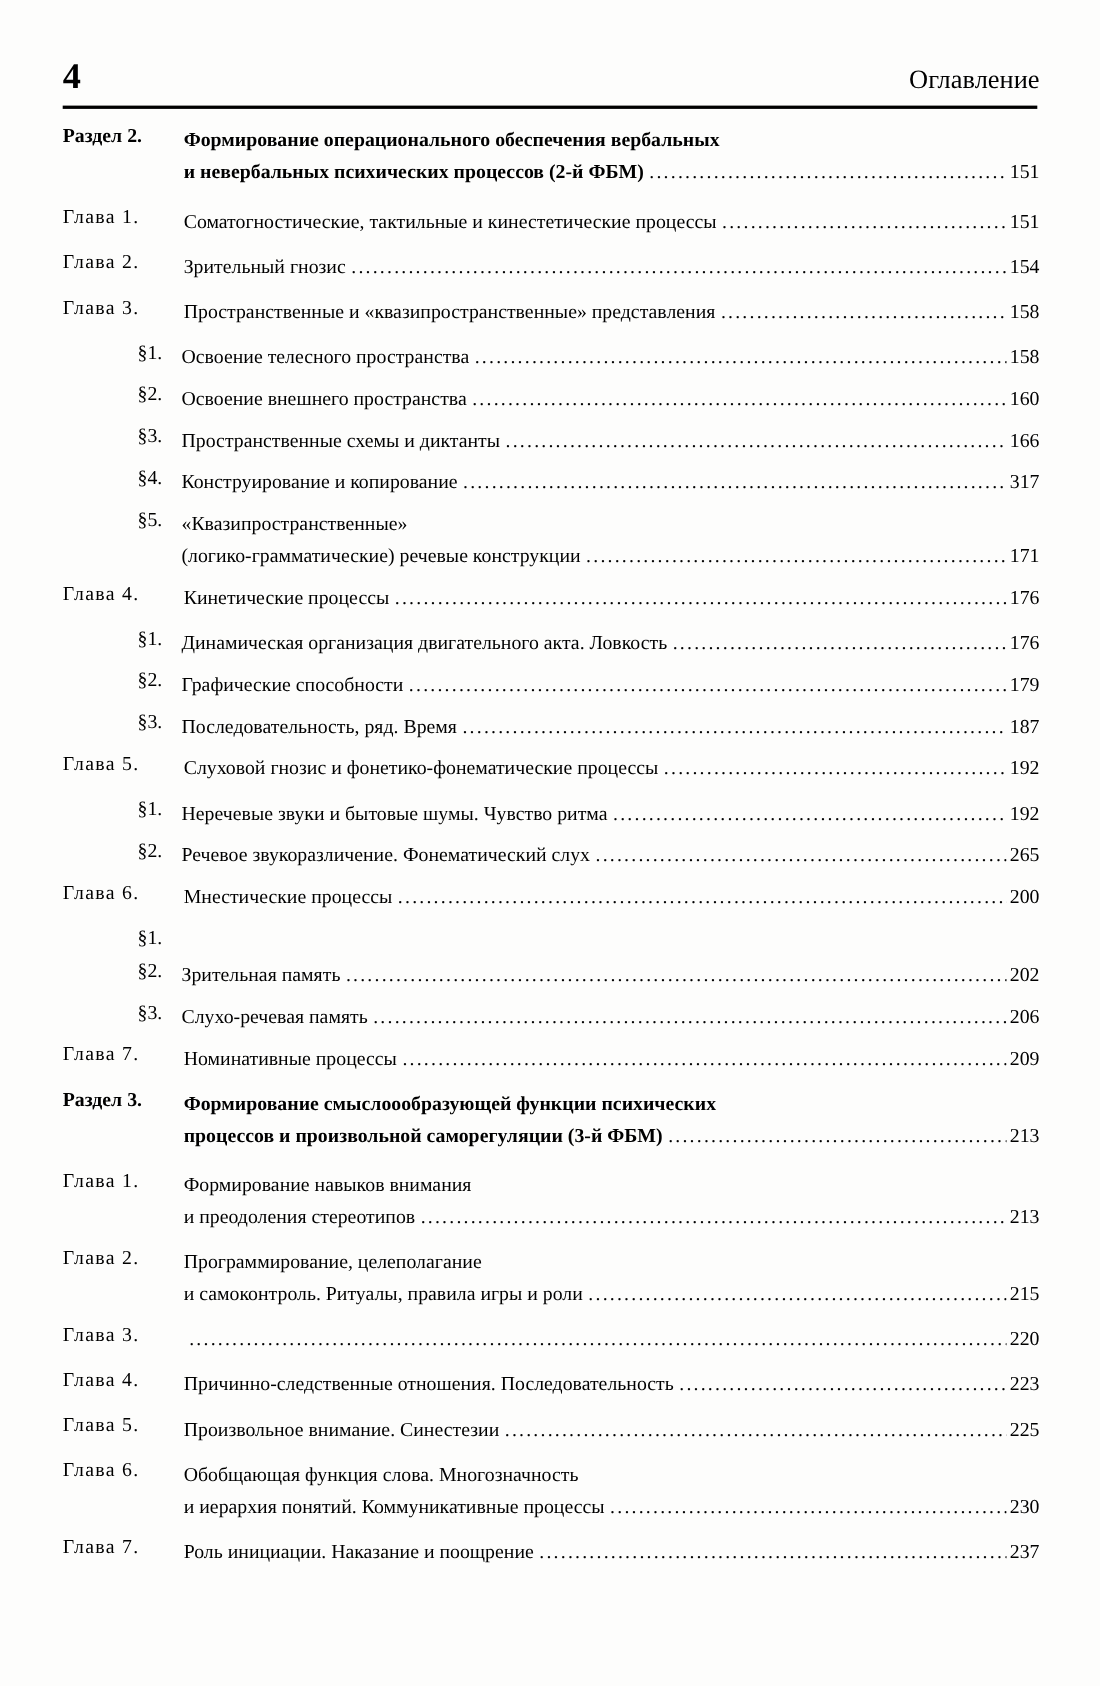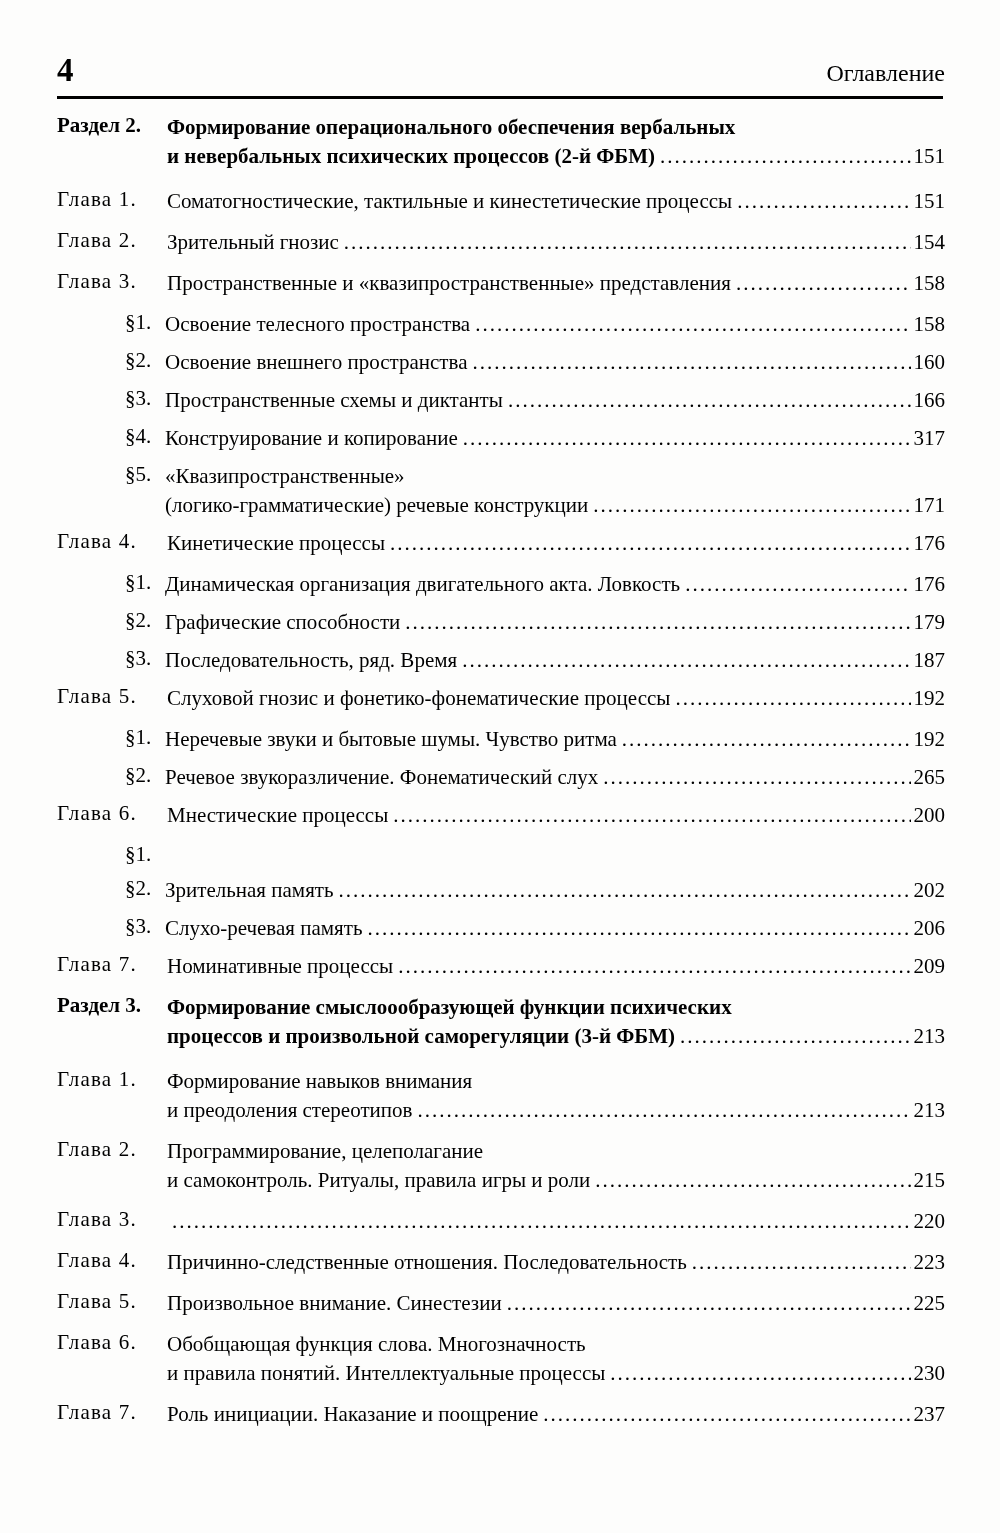--- a/index.html
+++ b/index.html
@@ -31,21 +31,21 @@
     font-family: Liberation Serif, serif;
   }
   .rule {
     border-top: 3px solid #000;
     margin-top: 9px;
     margin-right: 2px;
   }
 
   .toc {
     margin-top: 14px;
-    font-size: 21px;
+    font-size: 18px;
   }
   .entry { display: flex; margin-bottom: 12px; }
   .entry .label { flex: 0 0 110px; white-space: nowrap; }
   .entry.chapter .label { letter-spacing: 1.2px; }
   .entry.para { margin-bottom: 9px; }
   .entry.para .label { flex: 0 0 40px; margin-left: 68px; }
   .entry.section { font-weight: bold; margin-top: 6px; margin-bottom: 16px; }
   .entry.section .leader, .entry.section .pagenum { font-weight: normal; }
 
   .body { flex: 1 1 auto; display: block; min-width: 0; }
@@ -389,21 +389,21 @@
         <span class="pagenum">225</span>
       </span>
     </span>
   </div>
 
   <div class="entry chapter">
     <span class="label">Глава 6.</span>
     <span class="body">
       <span class="line first">Обобщающая функция слова. Многозначность</span>
       <span class="line lastline">
-        <span class="title">и правила понятий. Интеллектуальные процессы</span>
+        <span class="title">и иерархия понятий. Коммуникативные процессы</span>
         <span class="leader"></span>
         <span class="pagenum">230</span>
       </span>
     </span>
   </div>
 
   <div class="entry chapter">
     <span class="label">Глава 7.</span>
     <span class="body">
 

